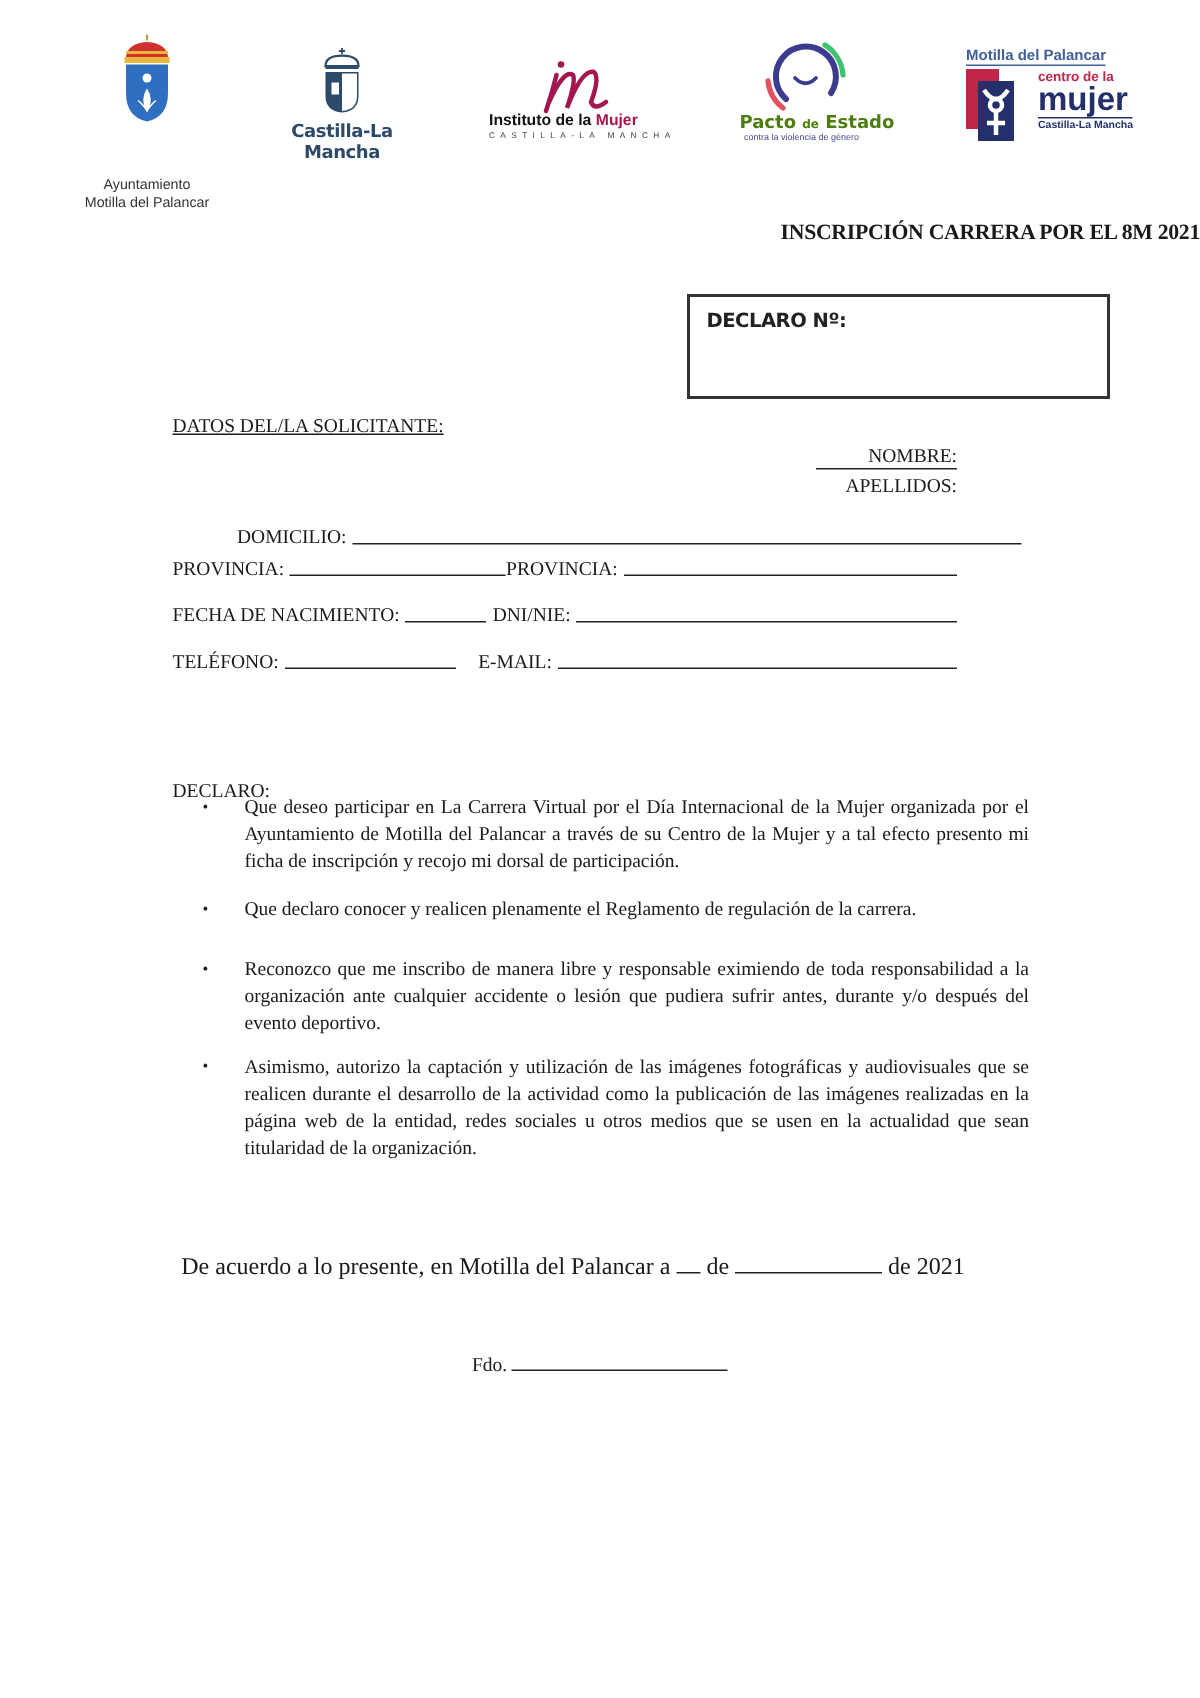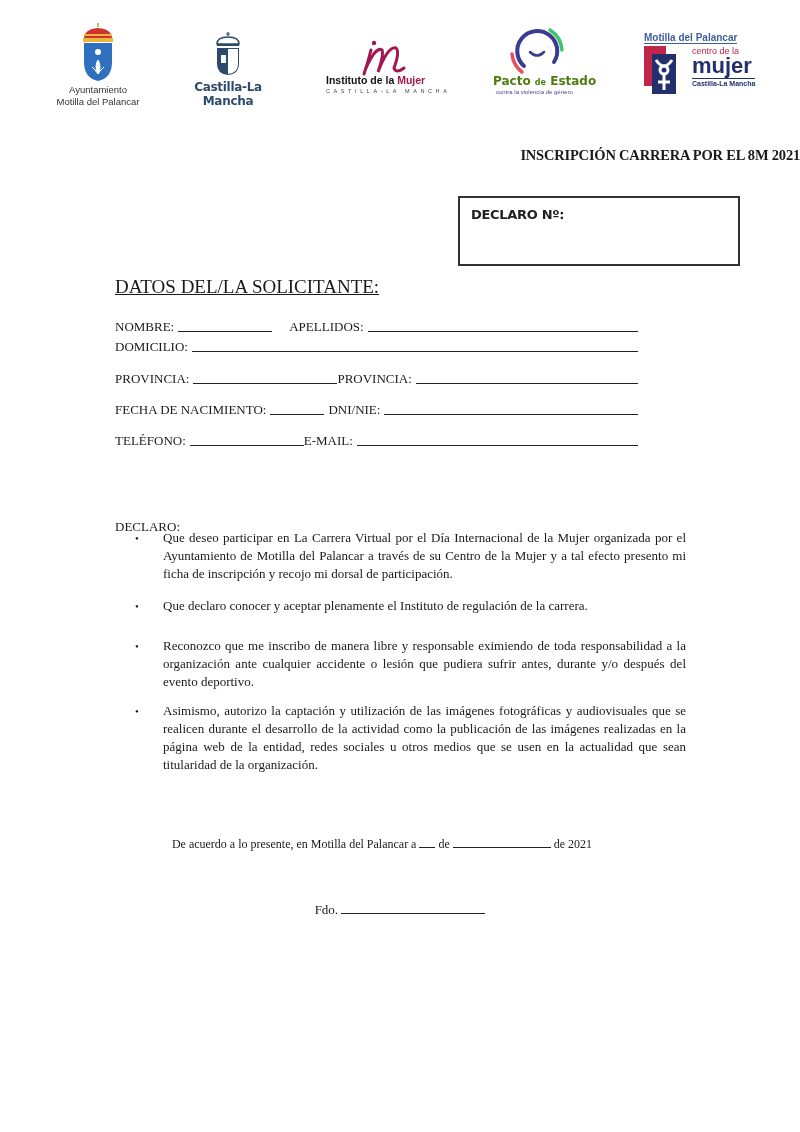--- a/index.html
+++ b/index.html
@@ -1,47 +1,47 @@
 <!DOCTYPE html>
 <html><head>
 <meta charset="utf-8">
 <style>
   html, body { margin:0; padding:0; background:#ffffff; }
   body { width:800px; height:1132px; position:relative; overflow:hidden; font-family:"Liberation Serif", "DejaVu Serif", serif; color:#1a1a1a; }
   .abs { position:absolute; }
   
-  .logo-text-sm { font-family:"Liberation Sans", "DejaVu Sans", sans-serif; font-size:9.5px; color:#333; text-align:center; line-height:12px; }
+  .logo-text-sm { font-family:"Liberation Sans", "DejaVu Sans", sans-serif; font-size:9.5px; color:#333; text-align:center; line-height:12px;margin-top:34px; }
   .clm-text { font-family:"DejaVu Sans", "Liberation Sans", sans-serif; font-size:12px; font-weight:bold; color:#2e4a6b; letter-spacing:-0.3px; }
   .im-title { font-family:"Liberation Sans", "DejaVu Sans", sans-serif; font-weight:bold; font-size:10.5px; color:#111; white-space:nowrap; }
   .im-title .mujer { color:#a3164f; }
   .im-sub { font-family:"Liberation Sans", "DejaVu Sans", sans-serif; font-size:5.5px; letter-spacing:3.6px; color:#444; white-space:nowrap; }
   .pacto-title { font-family:"DejaVu Sans", "Liberation Sans", sans-serif; font-weight:bold; font-size:12px; color:#4d7c0f; white-space:nowrap; }
   .pacto-title .de { font-size:8px; }
   .pacto-sub { font-family:"Liberation Sans", "DejaVu Sans", sans-serif; font-size:6px; color:#4a4b95; white-space:nowrap; }
   .cm-head { font-family:"Liberation Sans", "DejaVu Sans", sans-serif; font-weight:bold; font-size:10px; color:#3f5f9a; border-bottom:1px solid #3f5f9a; white-space:nowrap; }
   .cm-centro { font-family:"Liberation Sans", "DejaVu Sans", sans-serif; font-size:9px; color:#c0264a; white-space:nowrap; }
   .cm-mujer { font-family:"Liberation Sans", "DejaVu Sans", sans-serif; font-weight:bold; font-size:22px; color:#23306b; line-height:20px; white-space:nowrap; }
   .cm-clm { font-family:"Liberation Sans", "DejaVu Sans", sans-serif; font-weight:bold; font-size:7px; color:#23306b; border-top:1px solid #23306b; white-space:nowrap; padding-top:1px; }
 
   .title { left:0; width:800px; top:147px; text-align:right; font-weight:bold; font-size:14.5px; letter-spacing:-0.2px; }
   .dorsal-box { left:458px; top:196px; width:282px; height:70px; border:2.5px solid #333; box-sizing:border-box; }
   .dorsal-label { position:absolute; left:11px; top:9px; font-family:"DejaVu Sans", "Liberation Sans", sans-serif; font-size:13px; font-weight:bold; letter-spacing:-0.3px; color:#222; }
 
-  .section-head { left:115px; top:276px; font-size:19px; text-decoration:underline; }
+  .section-head { left:115px; top:276px; font-size:13px; text-decoration:underline; }
   .row { position:absolute; left:115px; width:523px; height:18px; font-size:13px; display:flex; align-items:flex-end; white-space:nowrap; }
   .lbl { flex:0 0 auto; }
   .line { border-bottom:1px solid #222; height:1px; margin-bottom:3px; }
   .grow { flex:1 1 auto; }
 
   .declaro { left:115px; top:519px; font-size:13px; }
   .bullet-item { position:absolute; left:135px; width:551px; font-size:13px; line-height:18px; }
   .bullet-dot { position:absolute; left:0; top:0; width:20px; font-size:11px; }
   .bullet-text { margin-left:28px; text-align:justify; }
 
-  .closing { left:0; width:764px; top:836px; text-align:center; font-size:12px; white-space:nowrap; }
+  .closing { left:0; width:764px; top:836px; text-align:center; font-size:16px; white-space:nowrap; }
   .sign { left:0; width:800px; top:902px; text-align:center; font-size:13px; }
   .uline { display:inline-block; border-bottom:1px solid #222; height:11px; vertical-align:baseline; }
 </style>
 </head>
 <body>
 
 <div class="abs" style="left:52px;top:22px;width:92px;height:88px;">
   <svg width="40" height="60" viewBox="0 0 40 60" style="position:absolute;left:26px;top:0;">
     <path d="M20 1 L20 5" stroke="#c9a13a" stroke-width="1.5"></path>
     <path d="M6 17 Q6 7 20 6 Q34 7 34 17 Z" fill="#d22f2f"></path>
@@ -90,41 +90,41 @@
 
 <div class="abs" style="left:642px;top:32px;width:112px;height:64px;">
   <div class="abs cm-head" style="left:2px;top:0;">Motilla del Palancar</div>
   <svg width="34" height="50" viewBox="0 0 34 50" style="position:absolute;left:2px;top:14px;">
     <rect x="0" y="0" width="22" height="40" fill="#c0264a"></rect>
     <rect x="8" y="8" width="24" height="40" fill="#23306b"></rect>
     <path d="M12 14 Q20 26 28 14" stroke="#fff" stroke-width="3" fill="none"></path>
     <circle cx="20" cy="24" r="4" fill="none" stroke="#fff" stroke-width="3"></circle>
     <path d="M20 28 L20 44 M14 36 L26 36" stroke="#fff" stroke-width="3"></path>
   </svg>
-  <div class="abs cm-centro" style="left:50px;top:14px;">centro de la</div>
+  <div class="abs cm-centro" style="left:50px;top:14px;font-weight:bold;">centro de la</div>
   <div class="abs cm-mujer" style="left:50px;top:24px;">mujer</div>
   <div class="abs cm-clm" style="left:50px;top:46px;">Castilla-La Mancha</div>
 </div>
 
 <div class="abs title">INSCRIPCIÓN CARRERA POR EL 8M 2021</div>
 
 <div class="abs dorsal-box">
   <div class="dorsal-label">DECLARO Nº:</div>
 </div>
 
 <div class="abs section-head">DATOS DEL/LA SOLICITANTE:</div>
 
-<div class="row" style="top:317px;">
+<div class="row" style="top:296px;flex-direction:column;">
   <span class="lbl">NOMBRE:</span>
   <span class="line" style="width:94px;margin-left:4px;"></span>
   <span class="lbl" style="margin-left:17px;">APELLIDOS:</span>
   <span class="line grow" style="margin-left:4px;"></span>
 </div>
 
-<div class="row" style="top:337px;">
+<div class="row" style="top:348px;margin-left:43px;">
   <span class="lbl">DOMICILIO:</span>
   <span class="line grow" style="margin-left:4px;"></span>
 </div>
 
 <div class="row" style="top:369px;">
   <span class="lbl">PROVINCIA:</span>
   <span class="line" style="width:144px;margin-left:4px;"></span>
   <span class="lbl">PROVINCIA:</span>
   <span class="line grow" style="margin-left:4px;"></span>
 </div>
@@ -132,34 +132,34 @@
 <div class="row" style="top:400px;">
   <span class="lbl">FECHA DE NACIMIENTO:</span>
   <span class="line" style="width:54px;margin-left:4px;"></span>
   <span class="lbl" style="margin-left:4px;">DNI/NIE:</span>
   <span class="line grow" style="margin-left:4px;"></span>
 </div>
 
 <div class="row" style="top:431px;">
   <span class="lbl">TELÉFONO:</span>
   <span class="line" style="width:114px;margin-left:4px;"></span>
-  <span class="lbl" style="margin-left:0;">E-MAIL:</span>
+  <span class="lbl" style="margin-left:15px;">E-MAIL:</span>
   <span class="line grow" style="margin-left:4px;"></span>
 </div>
 
 <div class="abs declaro">DECLARO:</div>
 
 <div class="bullet-item" style="top:529px;">
   <span class="bullet-dot">•</span>
   <div class="bullet-text">Que deseo participar en La Carrera Virtual por el Día Internacional de la Mujer organizada por el Ayuntamiento de Motilla del Palancar a través de su Centro de la Mujer  y a tal efecto presento mi ficha de inscripción y recojo mi dorsal de participación.</div>
 </div>
 
 <div class="bullet-item" style="top:597px;">
   <span class="bullet-dot">•</span>
-  <div class="bullet-text">Que declaro conocer y aceptar plenamente el Instituto de regulación de la carrera.</div>
+  <div class="bullet-text">Que declaro conocer y realicen plenamente el Reglamento de regulación de la carrera.</div>
 </div>
 
 <div class="bullet-item" style="top:637px;">
   <span class="bullet-dot">•</span>
   <div class="bullet-text">Reconozco que me inscribo de manera libre y responsable eximiendo de toda responsabilidad a la organización ante cualquier accidente o lesión que pudiera sufrir antes, durante y/o después del evento deportivo.</div>
 </div>
 
 <div class="bullet-item" style="top:702px;">
   <span class="bullet-dot">•</span>
   <div class="bullet-text">Asimismo, autorizo la captación y utilización de las imágenes fotográficas y audiovisuales que se realicen durante el desarrollo de la actividad como la publicación de las imágenes realizadas en la página web de la entidad, redes sociales u otros medios que se usen en la actualidad que sean titularidad de la organización.</div>

